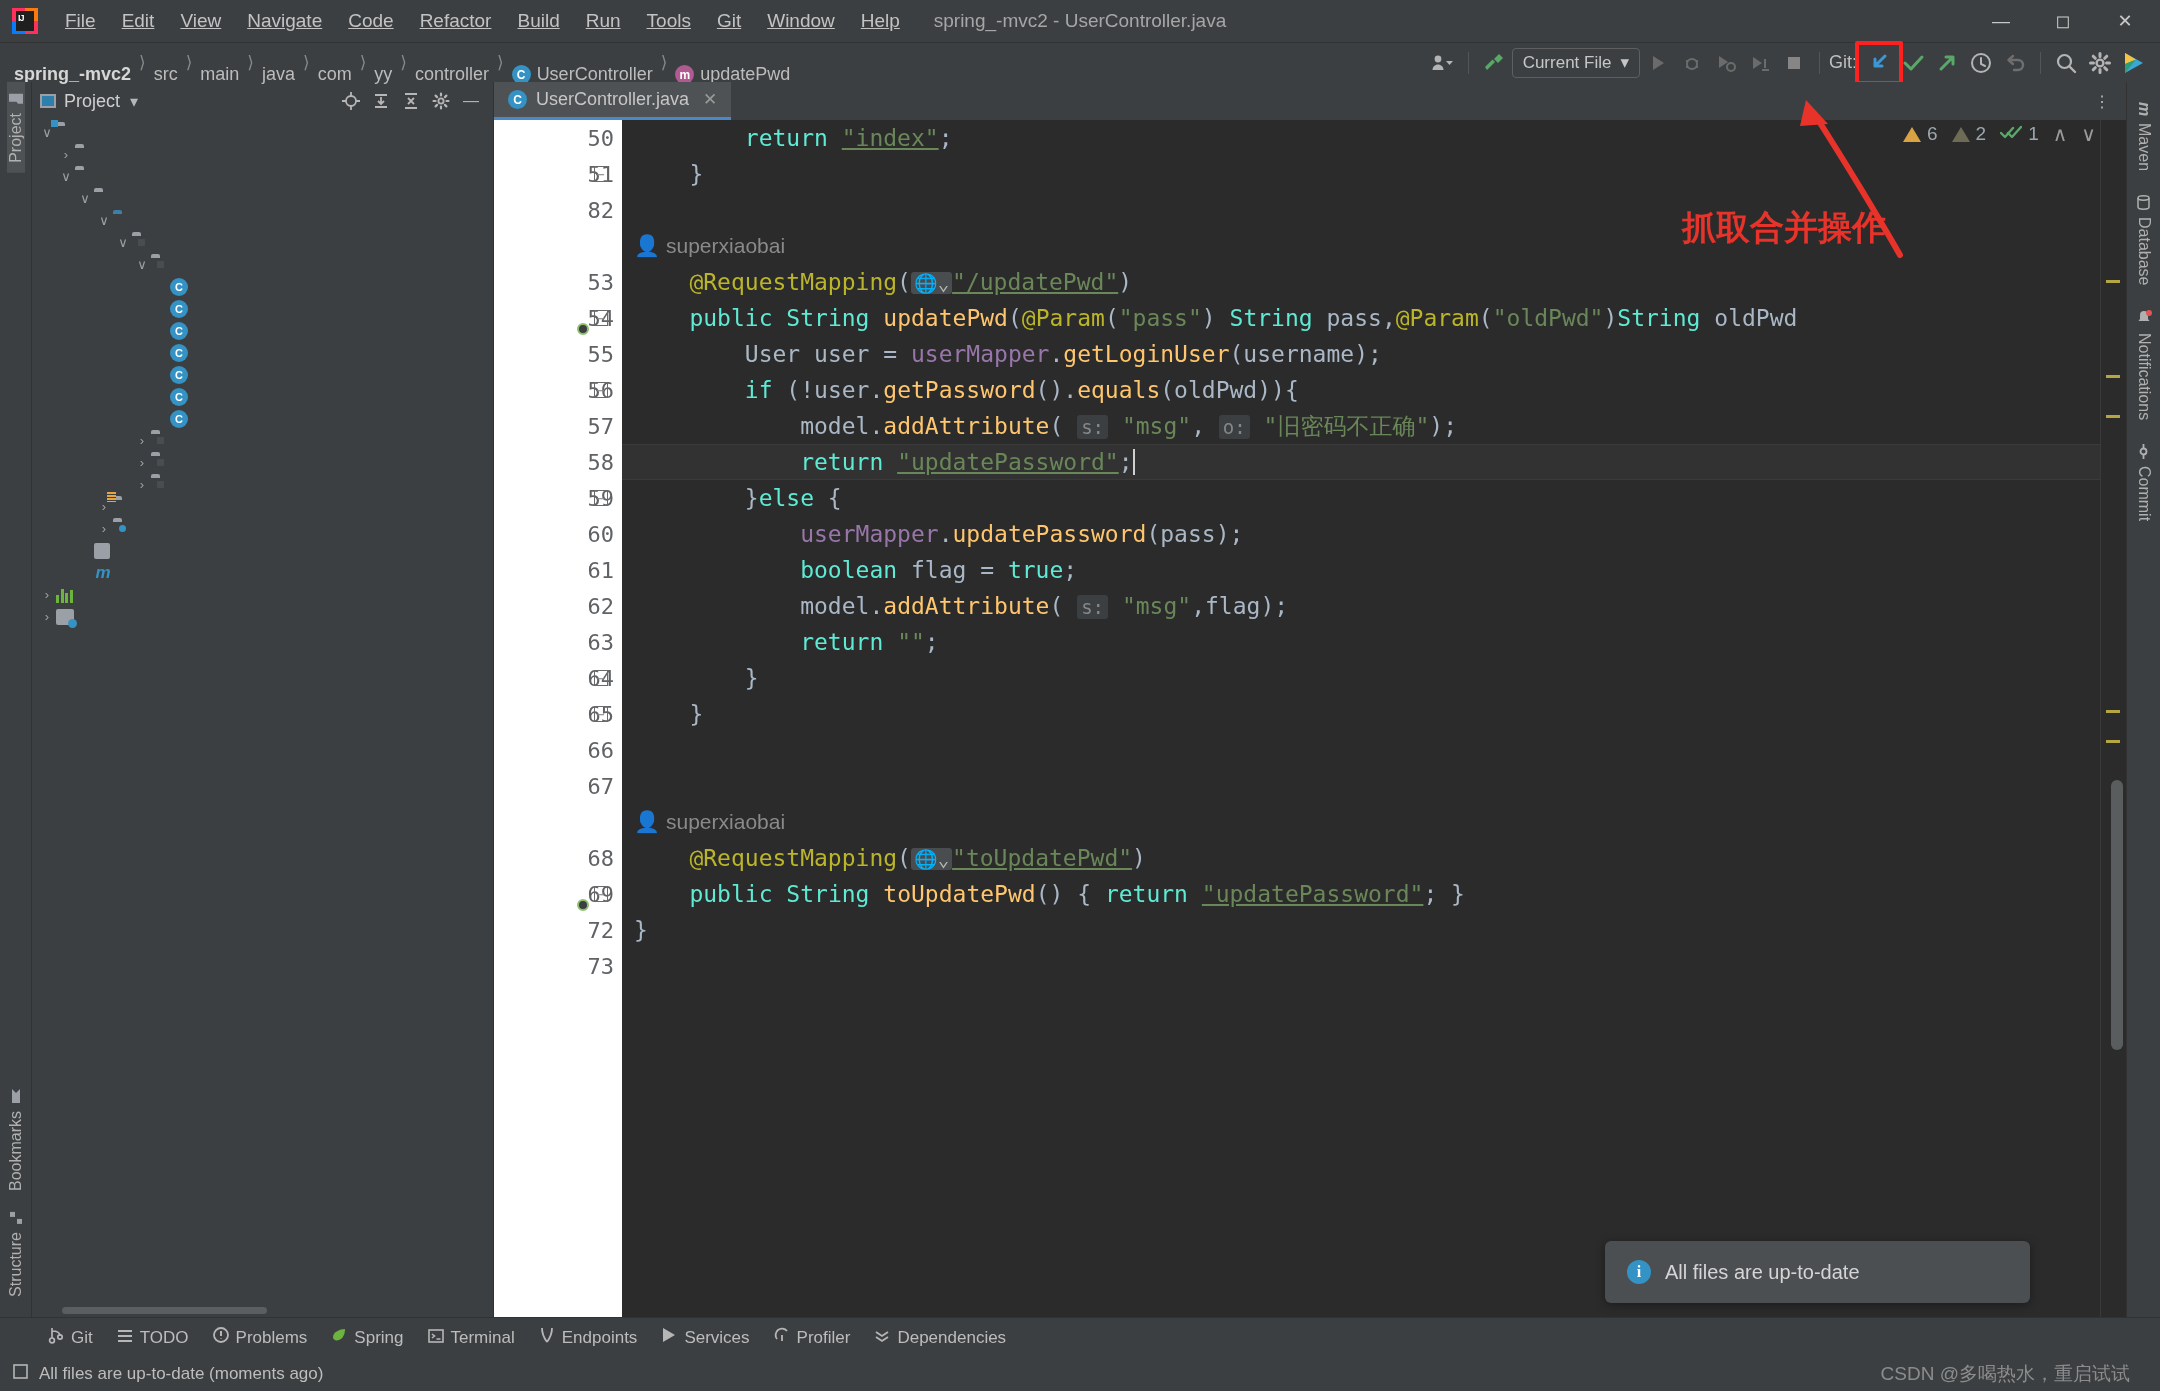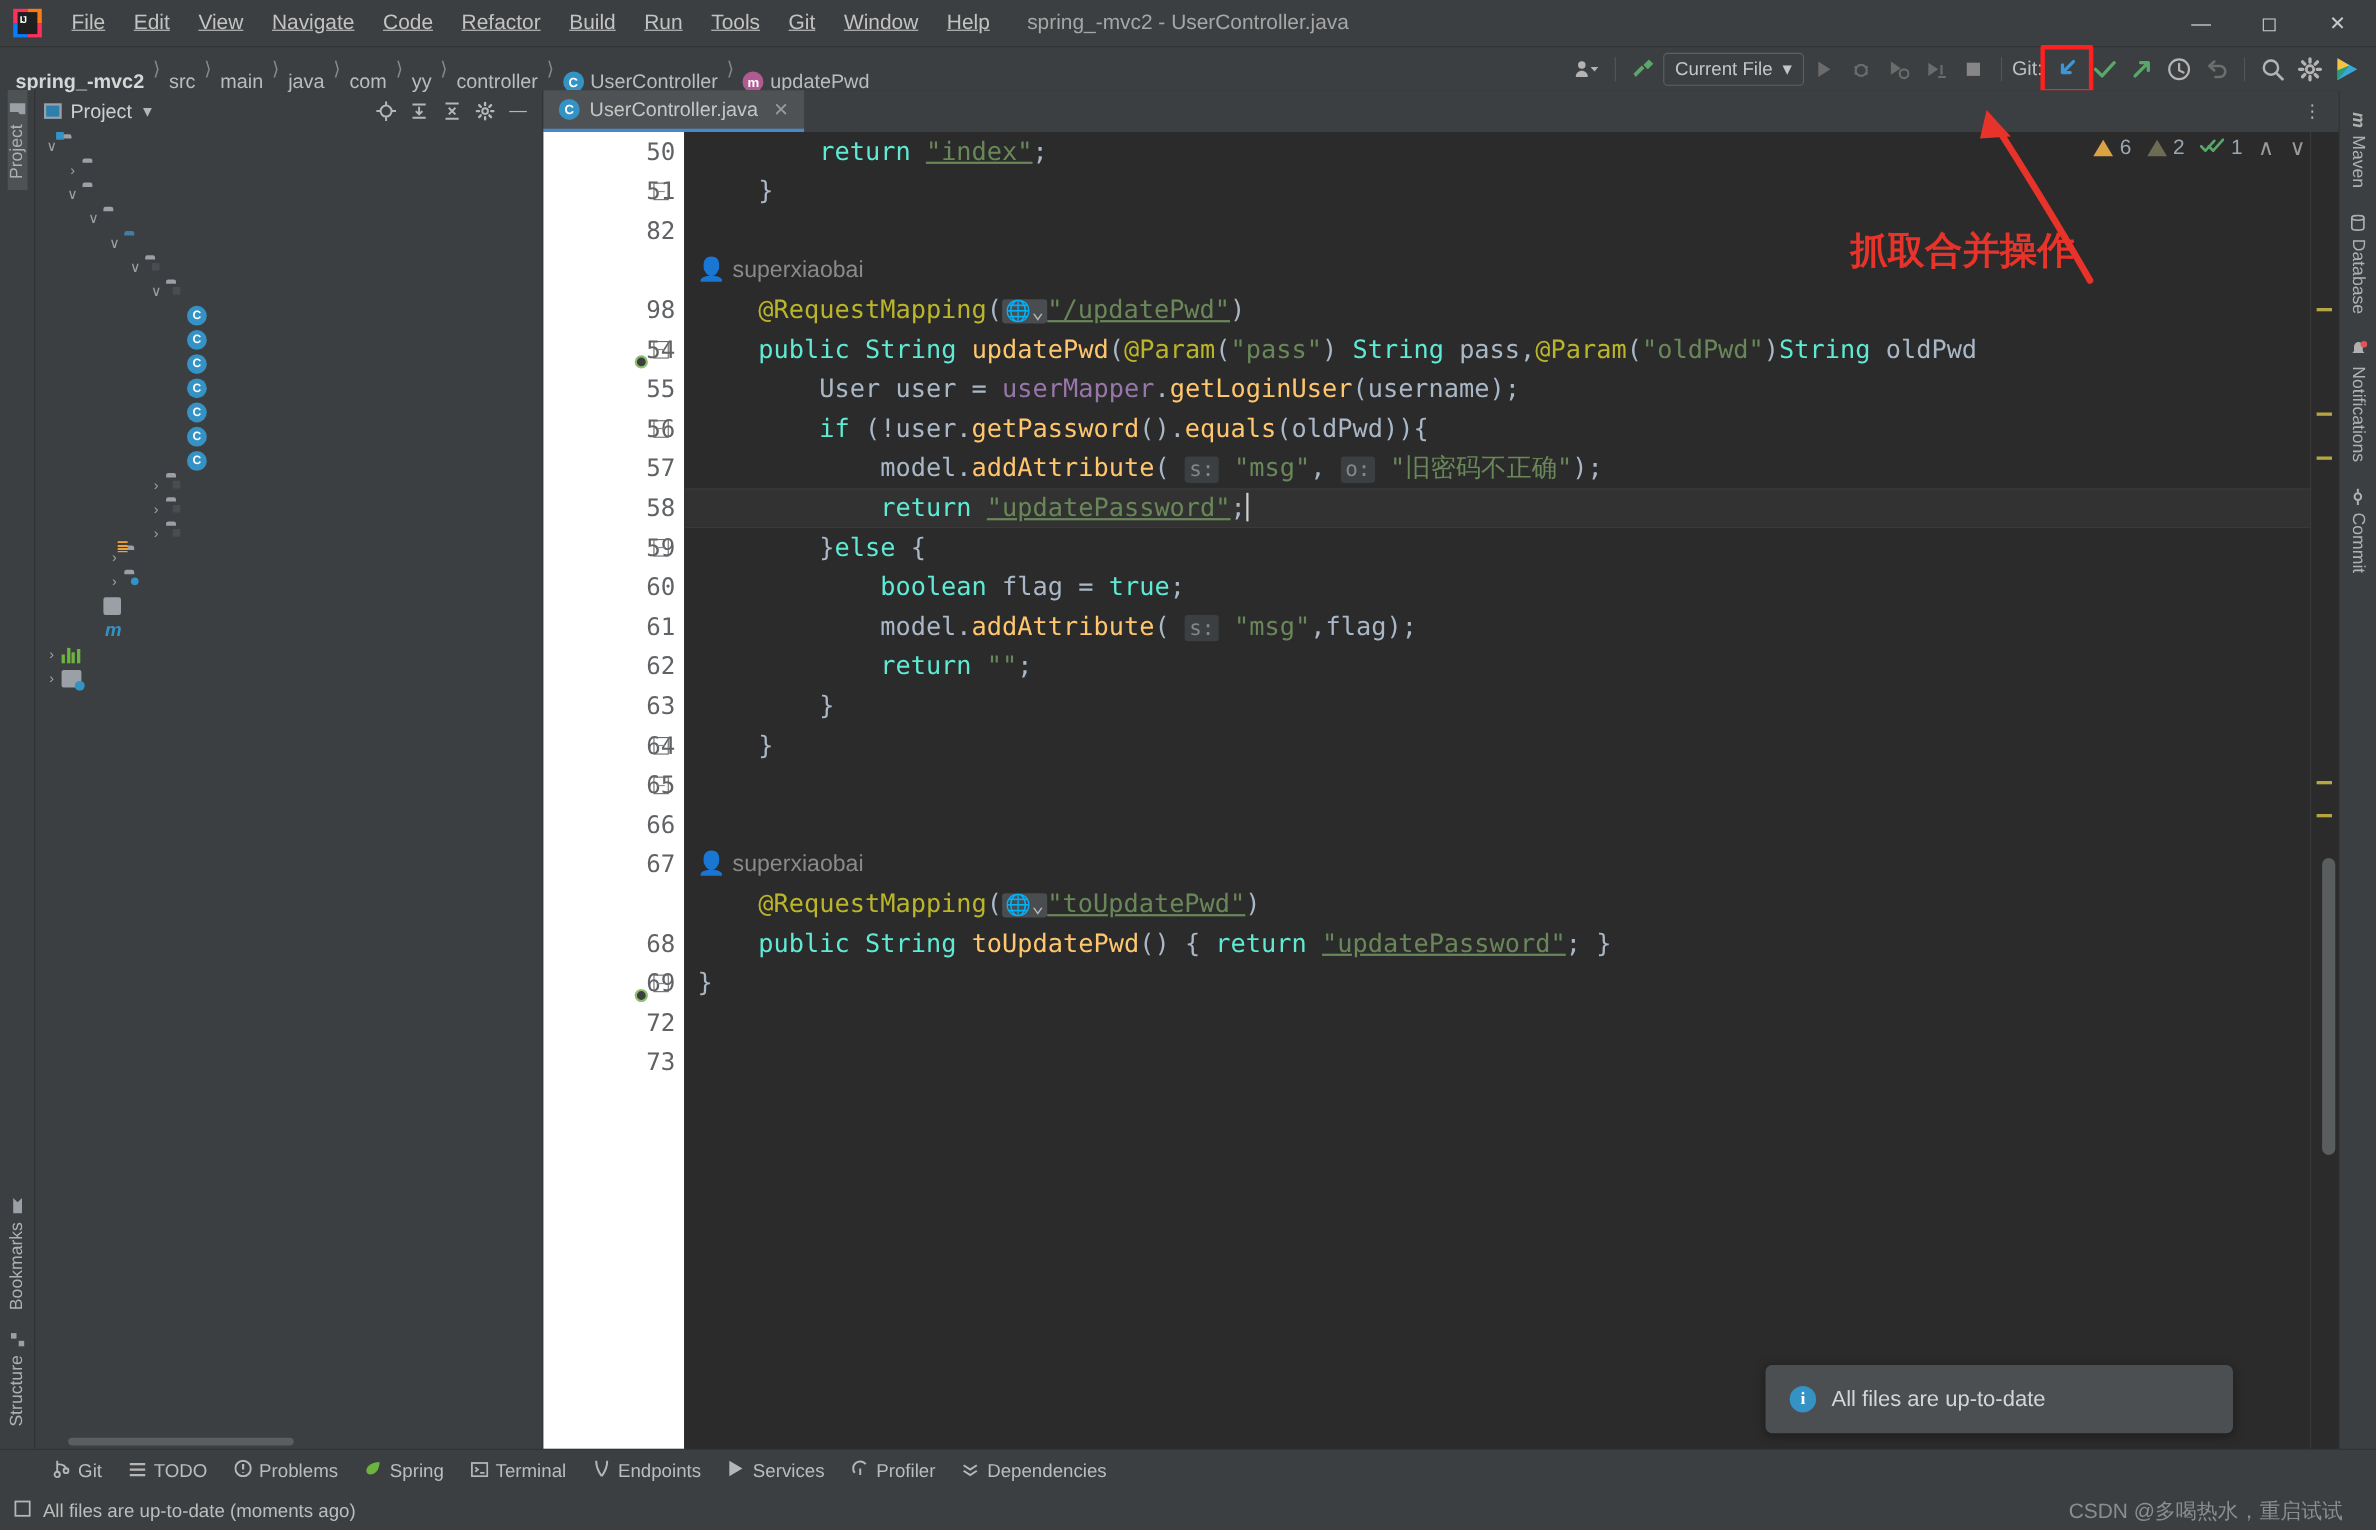--- a/index.html
+++ b/index.html
@@ -620,21 +620,21 @@
           <span class="pp-ic">⋮</span>
         </div>
       </div>
 
       <div class="ed-body">
         <div class="gutter">
             <div class="gline" style="position: relative;">50</div>
             <div class="gline" style="position: relative;">51<span class="fold">−</span></div>
             <div class="gline" style="position: relative;">82</div>
             <div class="gline" style="position: relative;"></div>
-            <div class="gline" style="position: relative;">98</div>
+            <div class="gline" style="position: relative;">53</div>
             <div class="gline" style="position: relative;">54<span class="fold">−</span><span class="gmark"><span class="bean"></span></span></div>
             <div class="gline" style="position: relative;">55</div>
             <div class="gline" style="position: relative;">56<span class="fold">−</span></div>
             <div class="gline" style="position: relative;">57</div>
             <div class="gline" style="position: relative;">58</div>
             <div class="gline" style="position: relative;">59<span class="fold">−</span></div>
             <div class="gline" style="position: relative;">60</div>
             <div class="gline" style="position: relative;">61</div>
             <div class="gline" style="position: relative;">62</div>
             <div class="gline" style="position: relative;">63</div>
@@ -653,20 +653,21 @@
             <div class="codeline">    }</div>
             <div class="codeline"></div>
             <div class="author-line"><span>👤</span> <span>superxiaobai</span></div>
             <div class="codeline">    <span class="an">@RequestMapping</span>(<span class="urlicon">🌐⌄</span><span class="s ul">"/updatePwd"</span>)</div>
             <div class="codeline">    <span class="k">public</span> <span class="k">String</span> <span class="fn">updatePwd</span>(<span class="an">@Param</span>(<span class="s">"pass"</span>) <span class="k">String</span> <span class="p">pass</span>,<span class="an">@Param</span>(<span class="s">"oldPwd"</span>)<span class="k">String</span> <span class="p">oldPwd</span></div>
             <div class="codeline">        <span class="p">User</span> <span class="p">user</span> = <span class="fd">userMapper</span>.<span class="fn">getLoginUser</span>(<span class="p">username</span>);</div>
             <div class="codeline">        <span class="k">if</span> (!<span class="p">user</span>.<span class="fn">getPassword</span>().<span class="fn">equals</span>(<span class="p">oldPwd</span>)){</div>
             <div class="codeline">            <span class="p">model</span>.<span class="fn">addAttribute</span>( <span class="hint">s:</span> <span class="s">"msg"</span>, <span class="hint">o:</span> <span class="s">"旧密码不正确"</span>);</div>
             <div class="codeline cur">            <span class="k">return</span> <span class="s ul">"updatePassword"</span>;<span class="caret"></span></div>
             <div class="codeline">        }<span class="k">else</span> {</div>
+            <div class="codeline">            <span class="fd">userMapper</span>.<span class="fn">updatePassword</span>(<span class="p">pass</span>);</div>
             <div class="codeline">            <span class="k">boolean</span> <span class="p">flag</span> = <span class="k">true</span>;</div>
             <div class="codeline">            <span class="p">model</span>.<span class="fn">addAttribute</span>( <span class="hint">s:</span> <span class="s">"msg"</span>,<span class="p">flag</span>);</div>
             <div class="codeline">            <span class="k">return</span> <span class="s">""</span>;</div>
             <div class="codeline">        }</div>
             <div class="codeline">    }</div>
             <div class="codeline"></div>
             <div class="codeline"></div>
             <div class="author-line"><span>👤</span> <span>superxiaobai</span></div>
             <div class="codeline">    <span class="an">@RequestMapping</span>(<span class="urlicon">🌐⌄</span><span class="s ul">"toUpdatePwd"</span>)</div>
             <div class="codeline">    <span class="k">public</span> <span class="k">String</span> <span class="fn">toUpdatePwd</span>() { <span class="k">return</span> <span class="s ul">"updatePassword"</span>; }</div>

